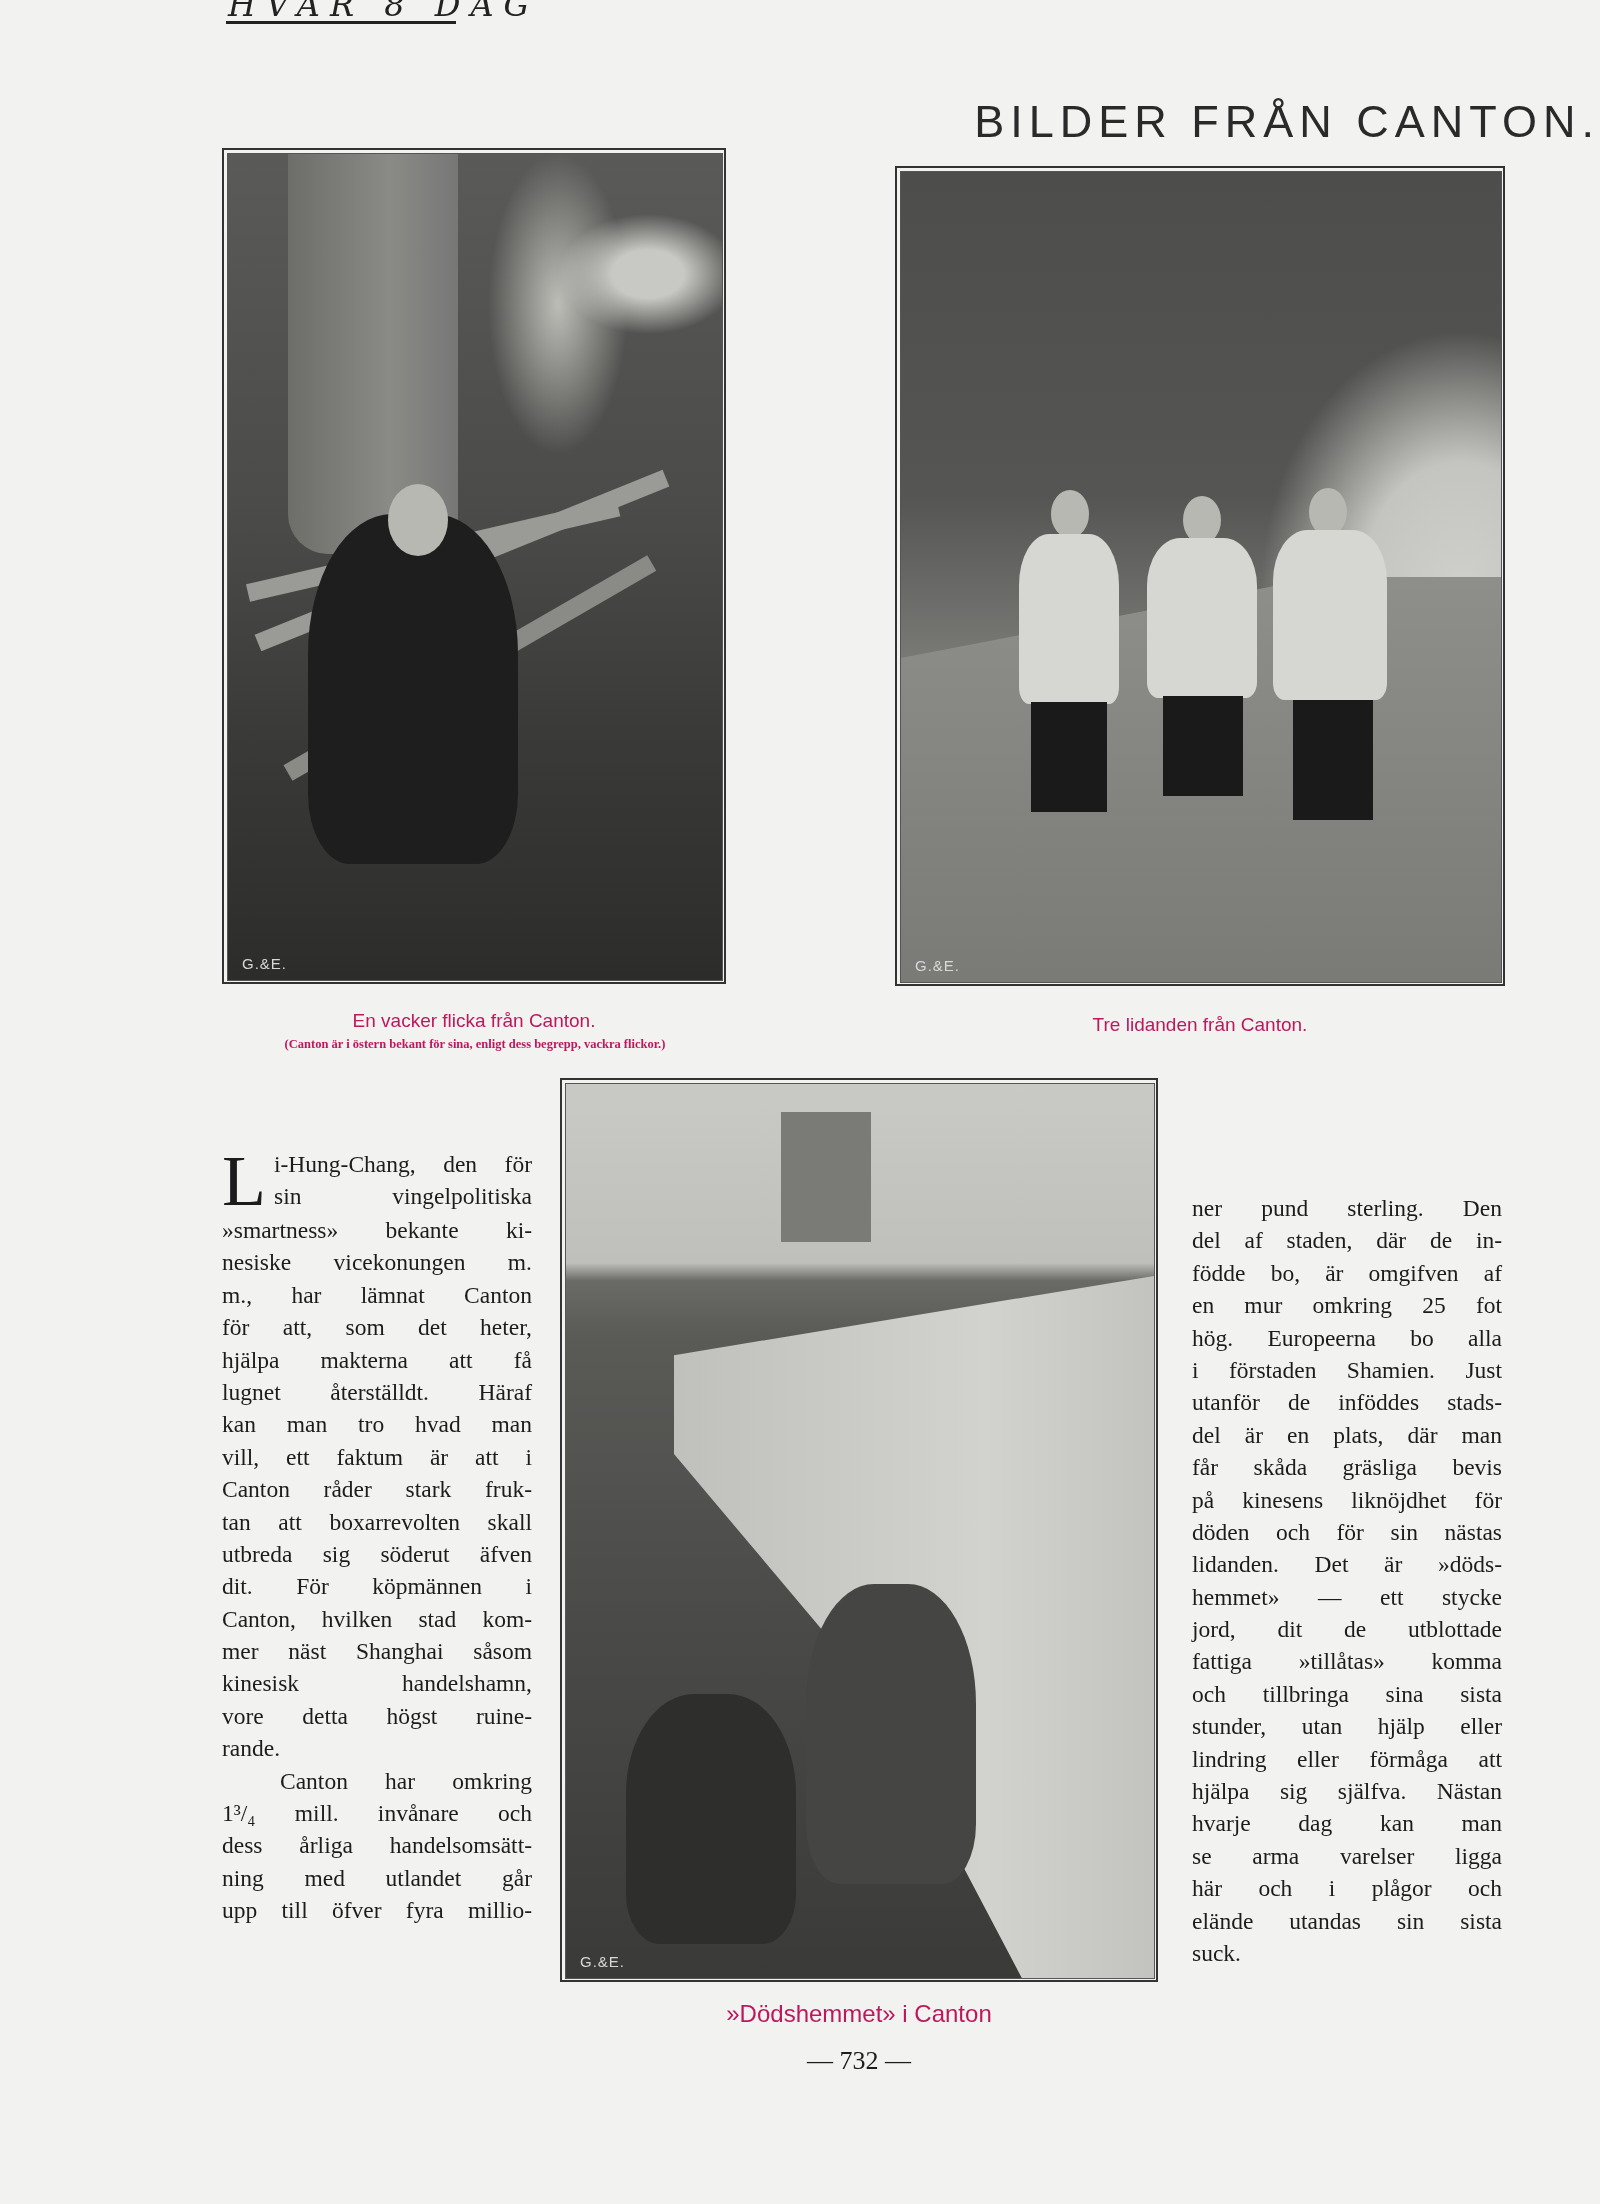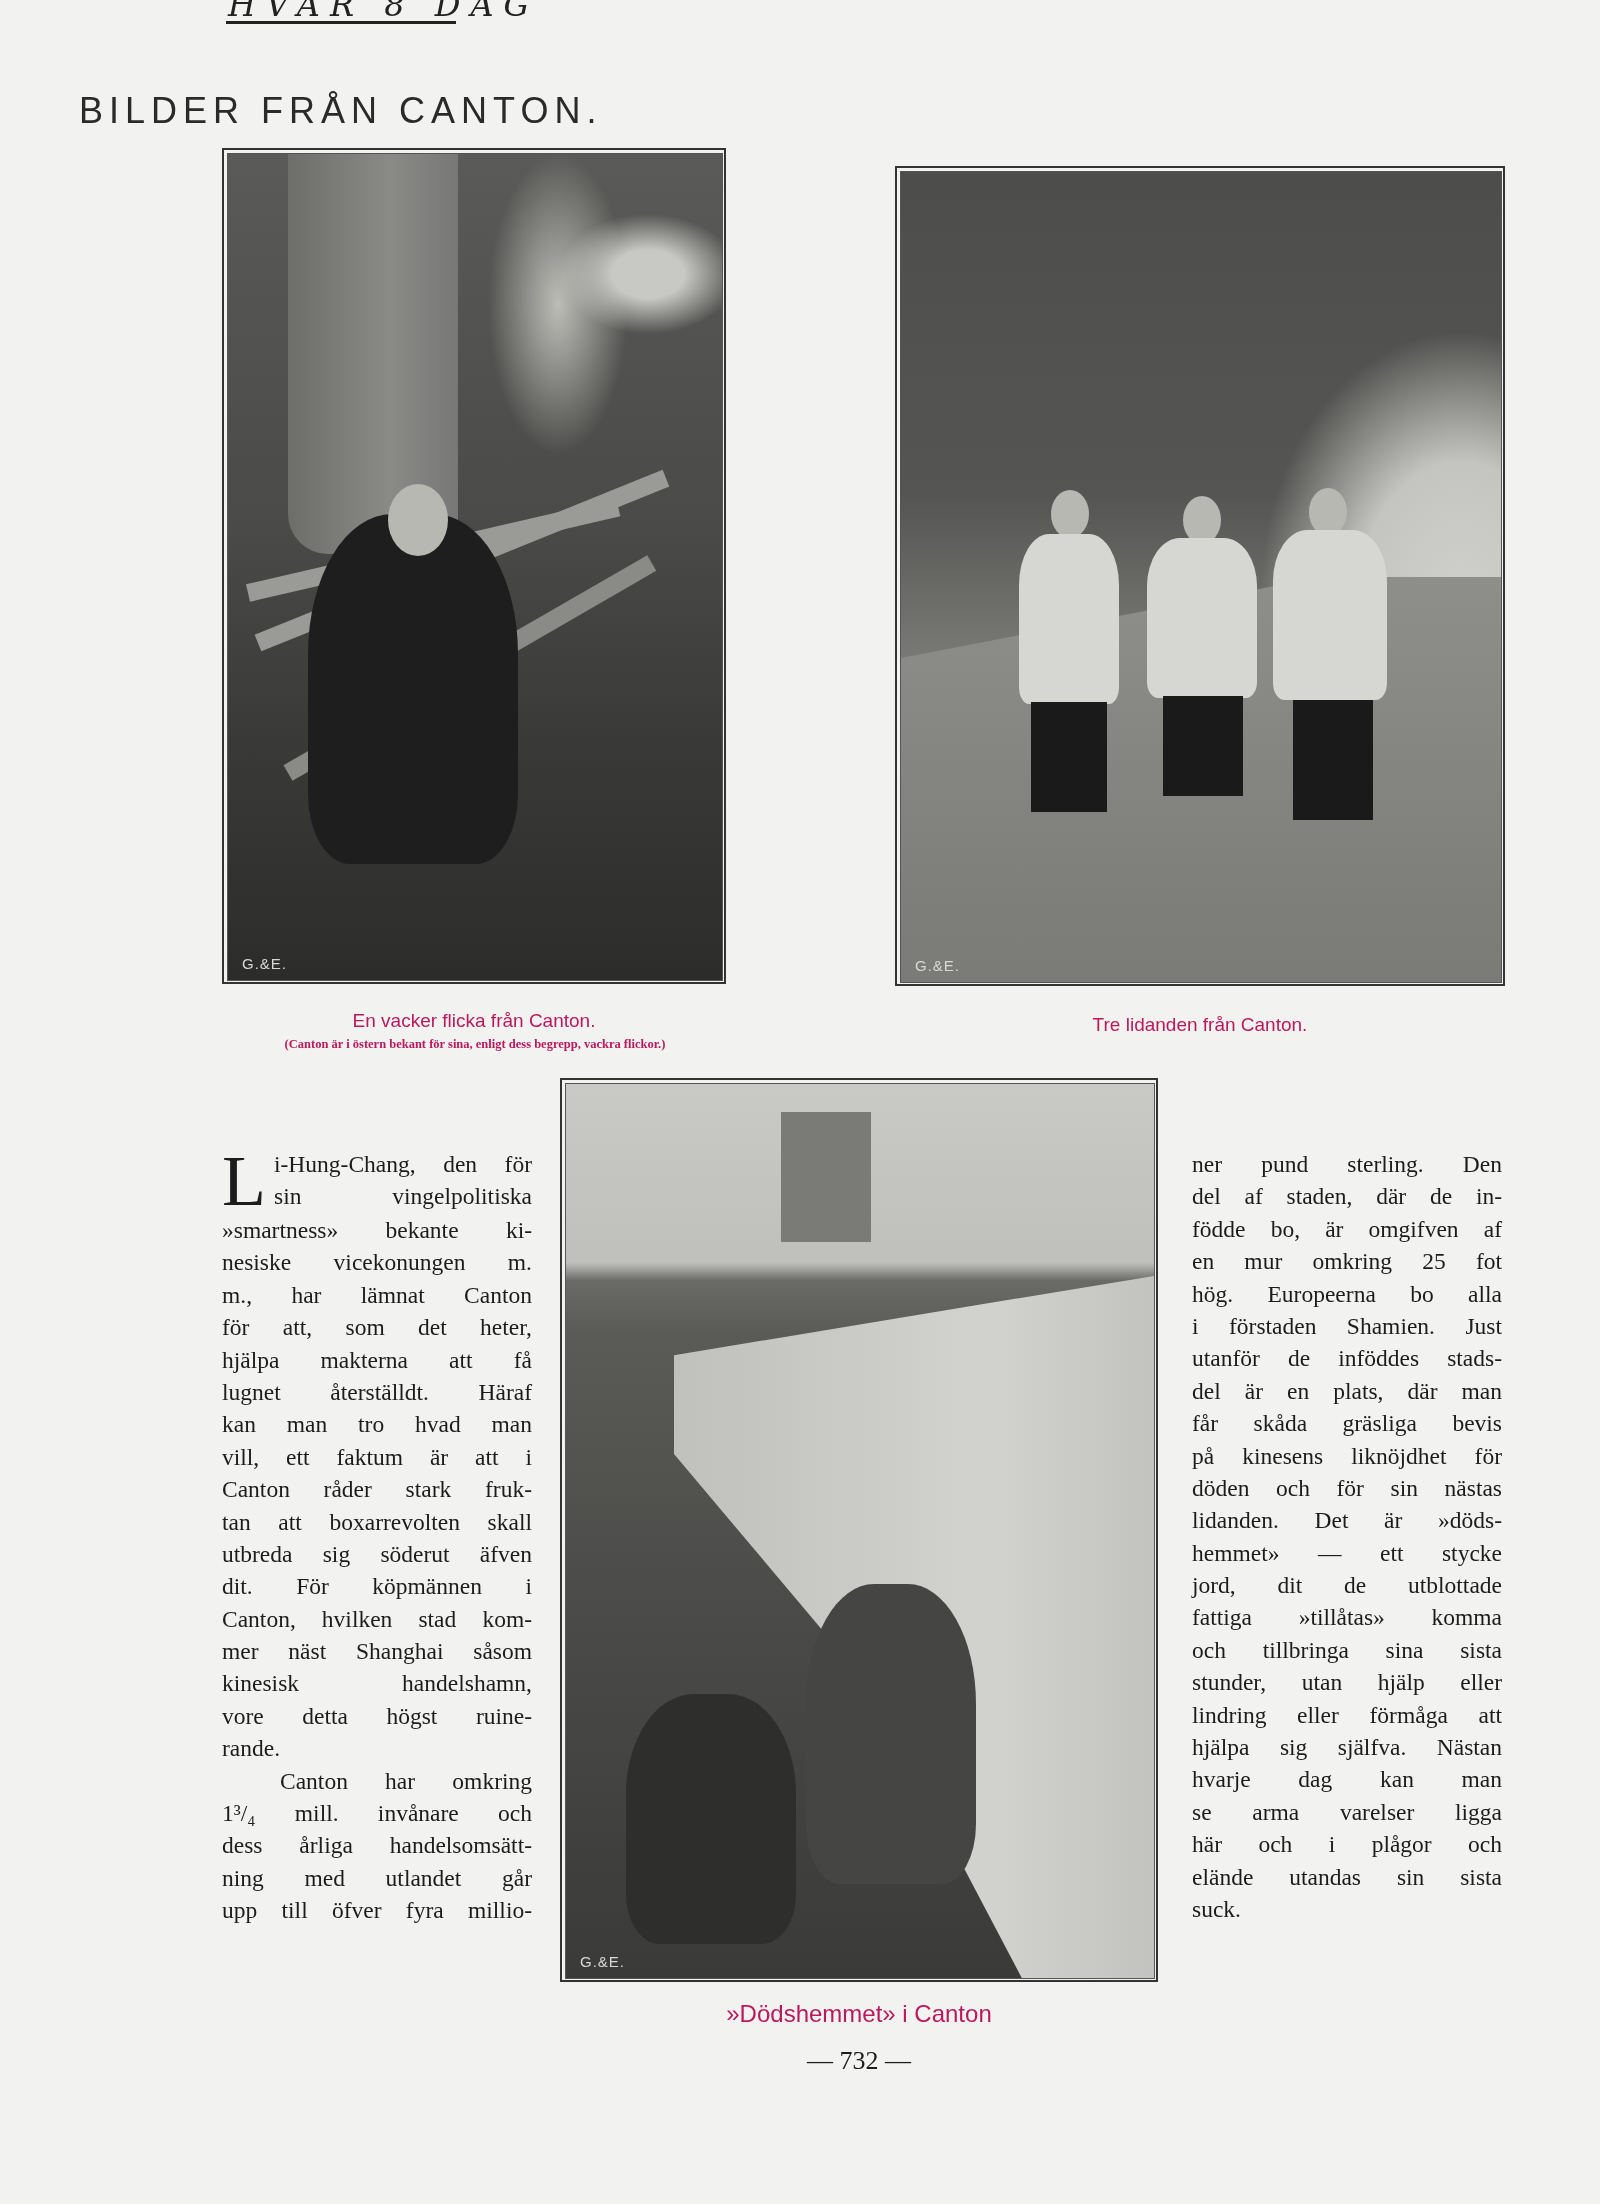--- a/index.html
+++ b/index.html
@@ -11,22 +11,22 @@
   }
   .masthead {
     position: absolute; left: 228px; top: -14px;
     font-family: "DejaVu Serif", serif; font-style: italic;
     font-size: 32px; letter-spacing: 10px; color: #222;
   }
   .masthead-rule {
     position: absolute; left: 226px; top: 21px; width: 230px; height: 3px; background: #222;
   }
   .title {
-    position: absolute; left: 0; width: 1600px; top: 66px; text-align: left;
-    font-family: "Liberation Sans", sans-serif; font-size: 36px; letter-spacing: 6px;
+    position: absolute; left: 0; width: 1600px; top: 66px; text-align: right;
+    font-family: "Liberation Sans", sans-serif; font-size: 45px; letter-spacing: 6px;
     color: #2a2a2a; font-weight: normal;
     padding-left: 79px; box-sizing: border-box;
   }
   .photo {
     position: absolute; box-sizing: border-box;
     border: 2px solid #333; padding: 3px; background: #f2f2f0;
   }
   .photo .inner {
     width: 100%; height: 100%; position: relative; overflow: hidden;
     border: 1px solid #555;
@@ -77,21 +77,21 @@
   .caption-3 { left: 560px; width: 598px; top: 2000px; font-size: 24px; }
   .page-number { position: absolute; left: 560px; width: 598px; top: 2046px; text-align: center;
     font-family: "Liberation Serif", serif; font-size: 26px; }
   .column {
     position: absolute; font-size: 23.5px; line-height: 32.4px; text-align: justify;
   }
   .column .line { display: block; text-align: justify; text-align-last: justify; white-space: nowrap; height: 32.4px; }
   .column .line.last { text-align-last: left; }
   .column .line.indent { padding-left: 58px; }
   .col-left { left: 222px; top: 1148px; width: 310px; }
-  .col-right { left: 1192px; top: 1148px; width: 310px; }
+  .col-right { left: 1192px; top: 1192px; width: 310px; }
   .dropcap { float: left; font-size: 72px; line-height: 58px; margin: 4px 8px 0 0; height: 62px; }
 </style>
 </head>
 <body>
 
 <div class="masthead">HVAR 8 DAG</div>
 <div class="masthead-rule"></div>
 
 <h1 class="title">BILDER FRÅN CANTON.</h1>
 

